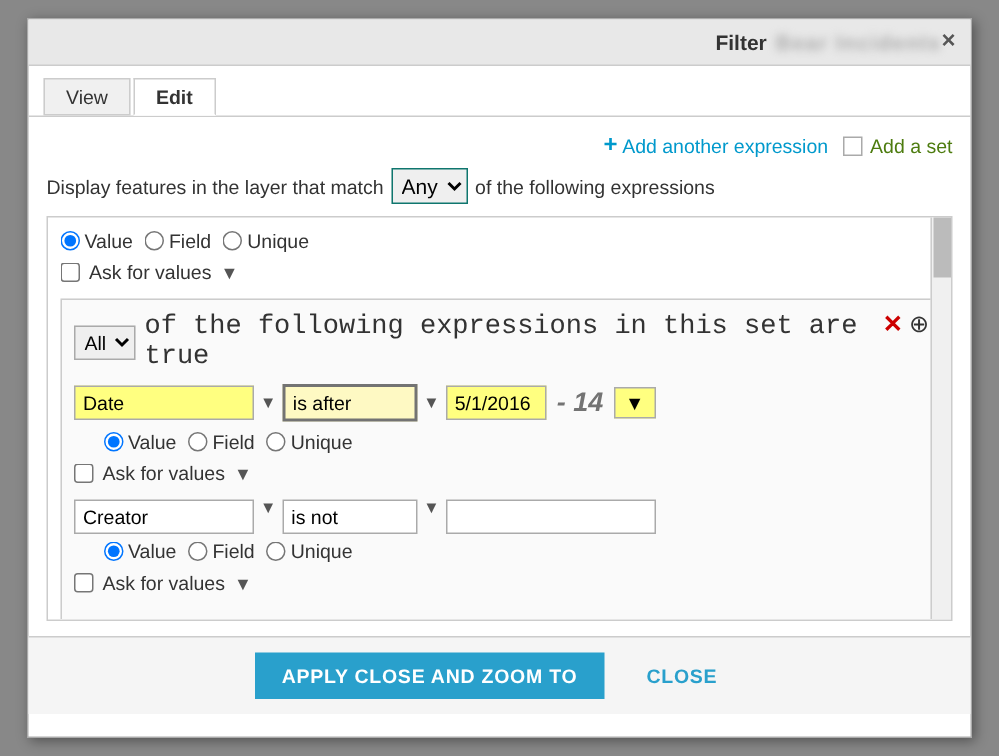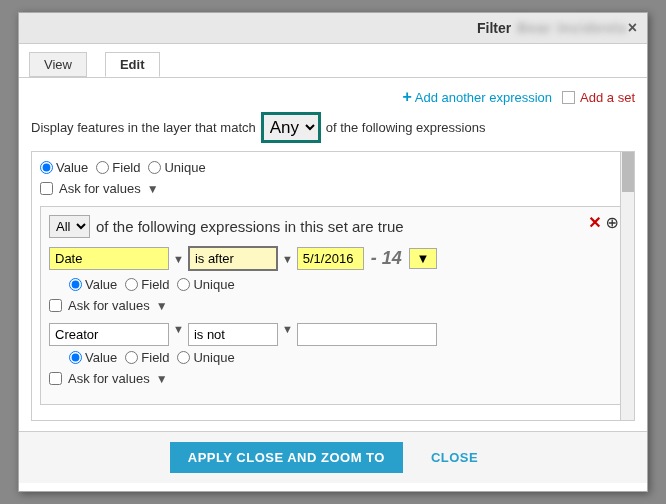--- a/index.html
+++ b/index.html
@@ -40,21 +40,21 @@
       cursor: pointer;
       font-size: 16px;
       color: #555;
       font-weight: bold;
     }
 
     .tabs {
       display: flex;
       padding: 8px 10px 0 10px;
       border-bottom: 1px solid #ccc;
-      gap: 18px;
+      gap: 2px;
     }
 
     .tab {
       padding: 4px 14px;
       border: 1px solid #ccc;
       background: #f0f0f0;
       cursor: pointer;
       font-size: 13px;
       color: #333;
     }
@@ -89,21 +89,21 @@
     .plus-icon {
       color: #0099cc;
       font-weight: bold;
       font-size: 16px;
     }
 
     .add-set-row {
       display: flex;
       align-items: center;
       gap: 5px;
-      color: #b91c1c;
+      color: #4d7c0f;
       font-size: 13px;
       cursor: pointer;
     }
 
     .checkbox-square {
       width: 13px;
       height: 13px;
       border: 1px solid #aaa;
       background: #fff;
       display: inline-block;
@@ -112,23 +112,23 @@
     .match-row {
       display: flex;
       align-items: center;
       gap: 5px;
       font-size: 13px;
       color: #333;
       margin-bottom: 8px;
     }
 
     .match-row select {
-      font-size: 17px;
+      font-size: 14px;
       padding: 2px 2px;
-      border: 3px solid #0f766e;
+      border: 1px solid #0f766e;
     }
 
     .filter-scroll-area {
       border: 1px solid #ccc;
       height: 270px;
       overflow-y: auto;
       padding: 8px;
       position: relative;
     }
 
@@ -177,22 +177,23 @@
       margin-bottom: 8px;
     }
 
     .set-header select {
       font-size: 13px;
       padding: 2px;
       border: 1px solid #aaa;
     }
 
     .set-header-text {
-      font-size: 15px;
-      color: #333;
+      font-size: 18px;
+      color: #333;
+      font-family: Liberation Mono, monospace;
     }
 
     .set-actions {
       position: absolute;
       right: 6px;
       top: 6px;
       display: flex;
       align-items: center;
       gap: 4px;
     }

